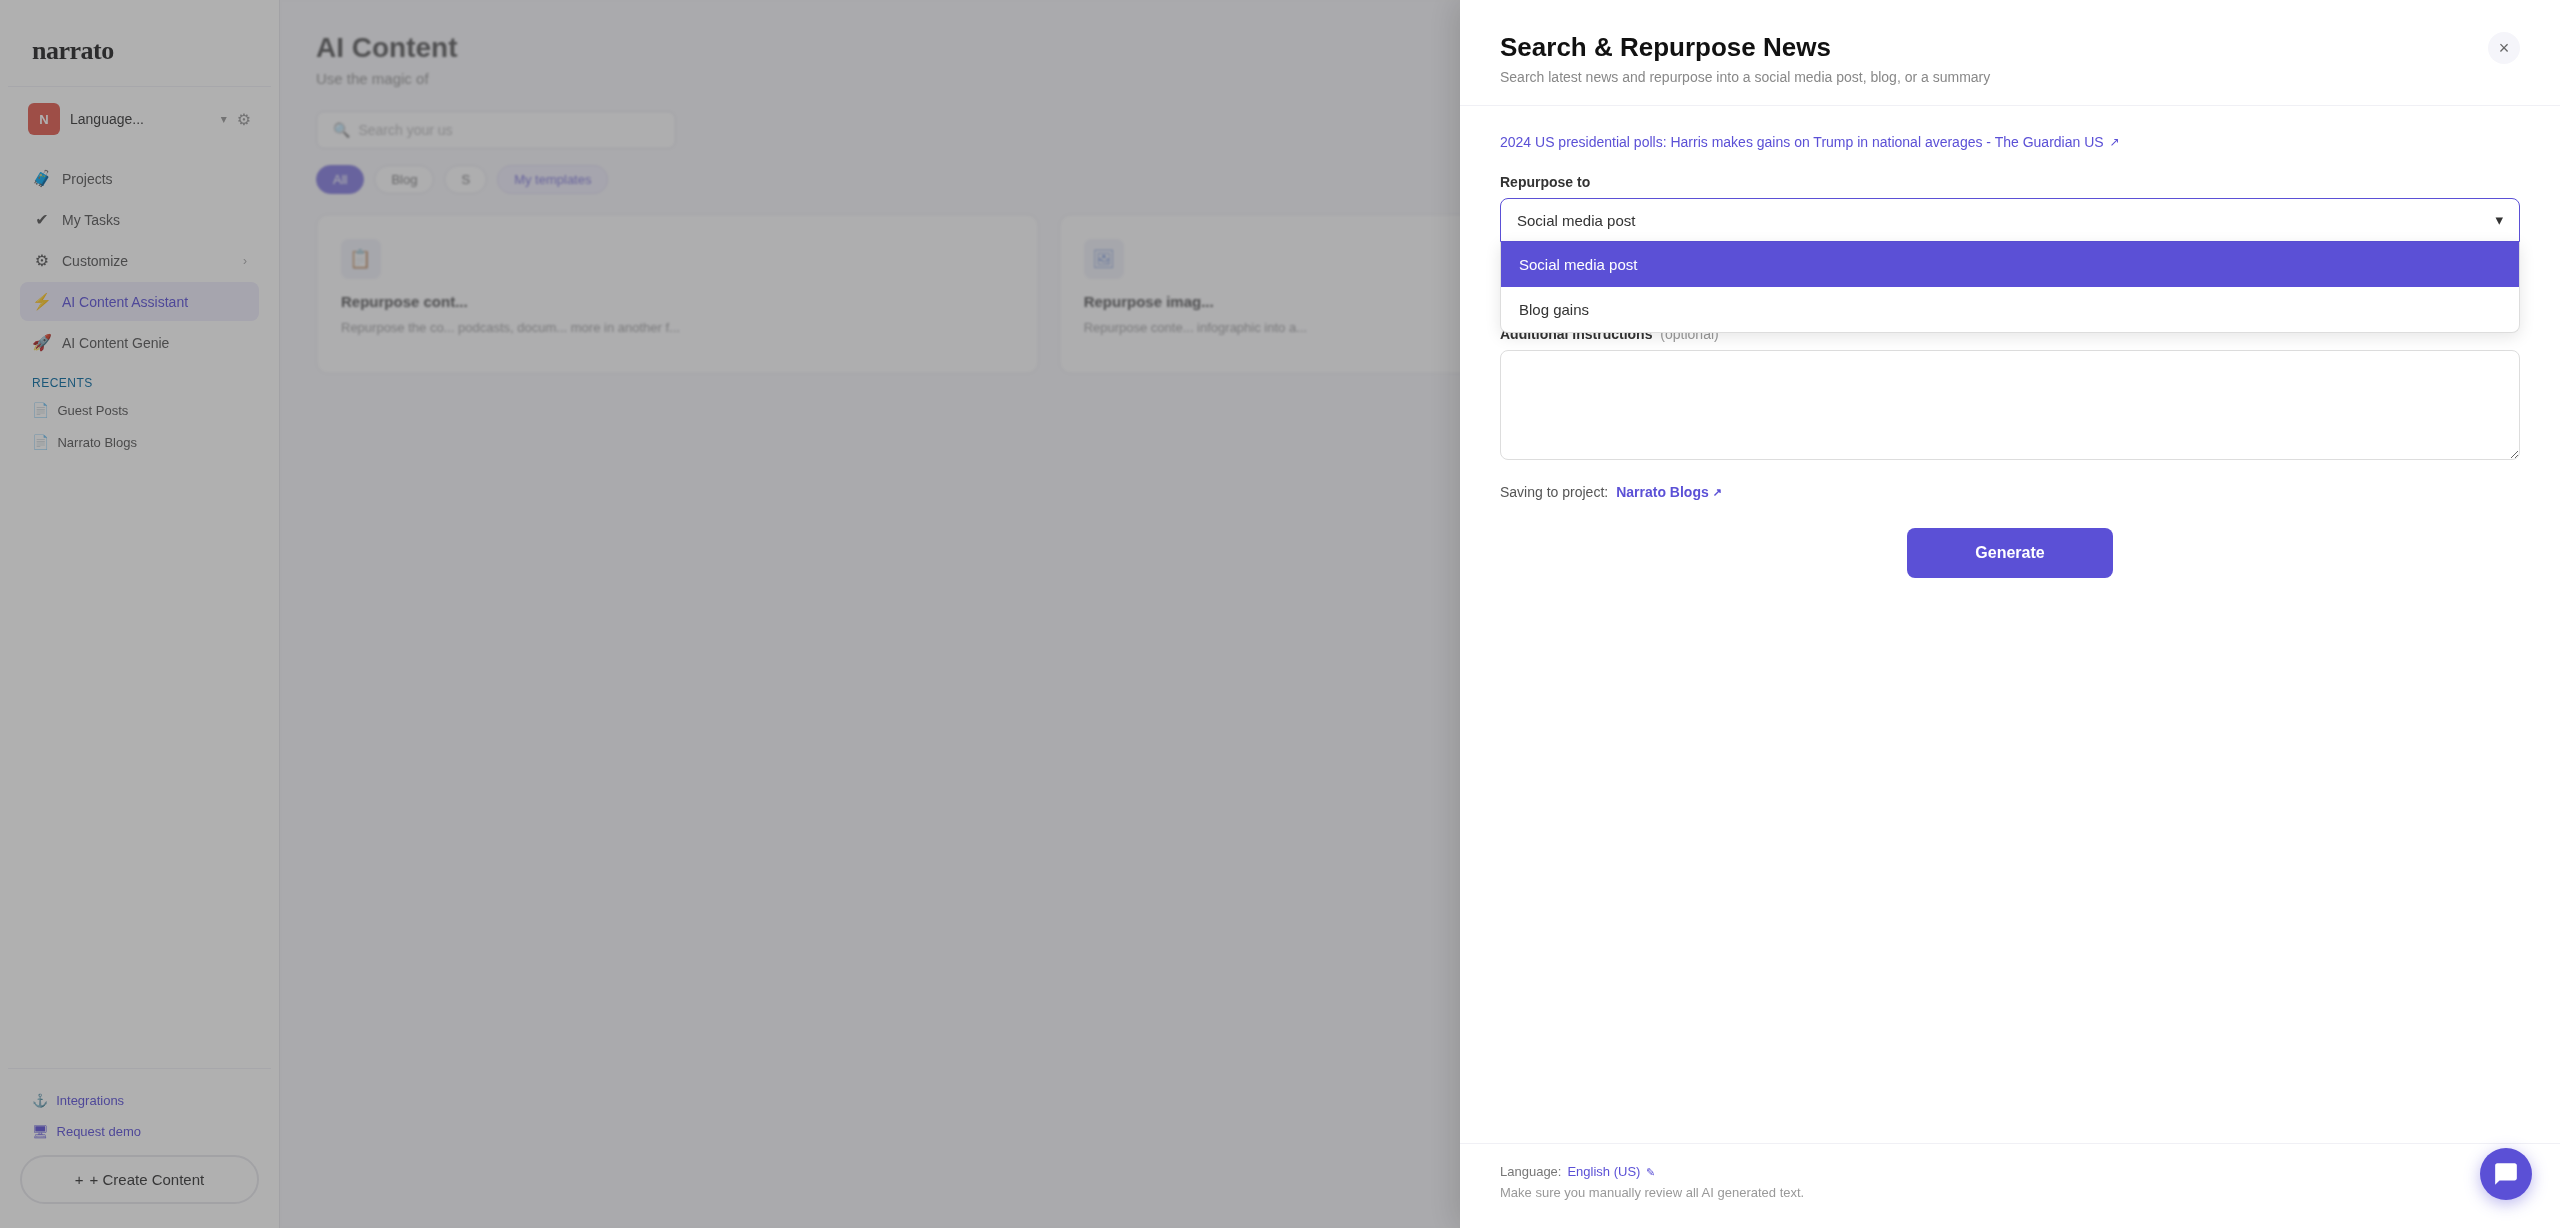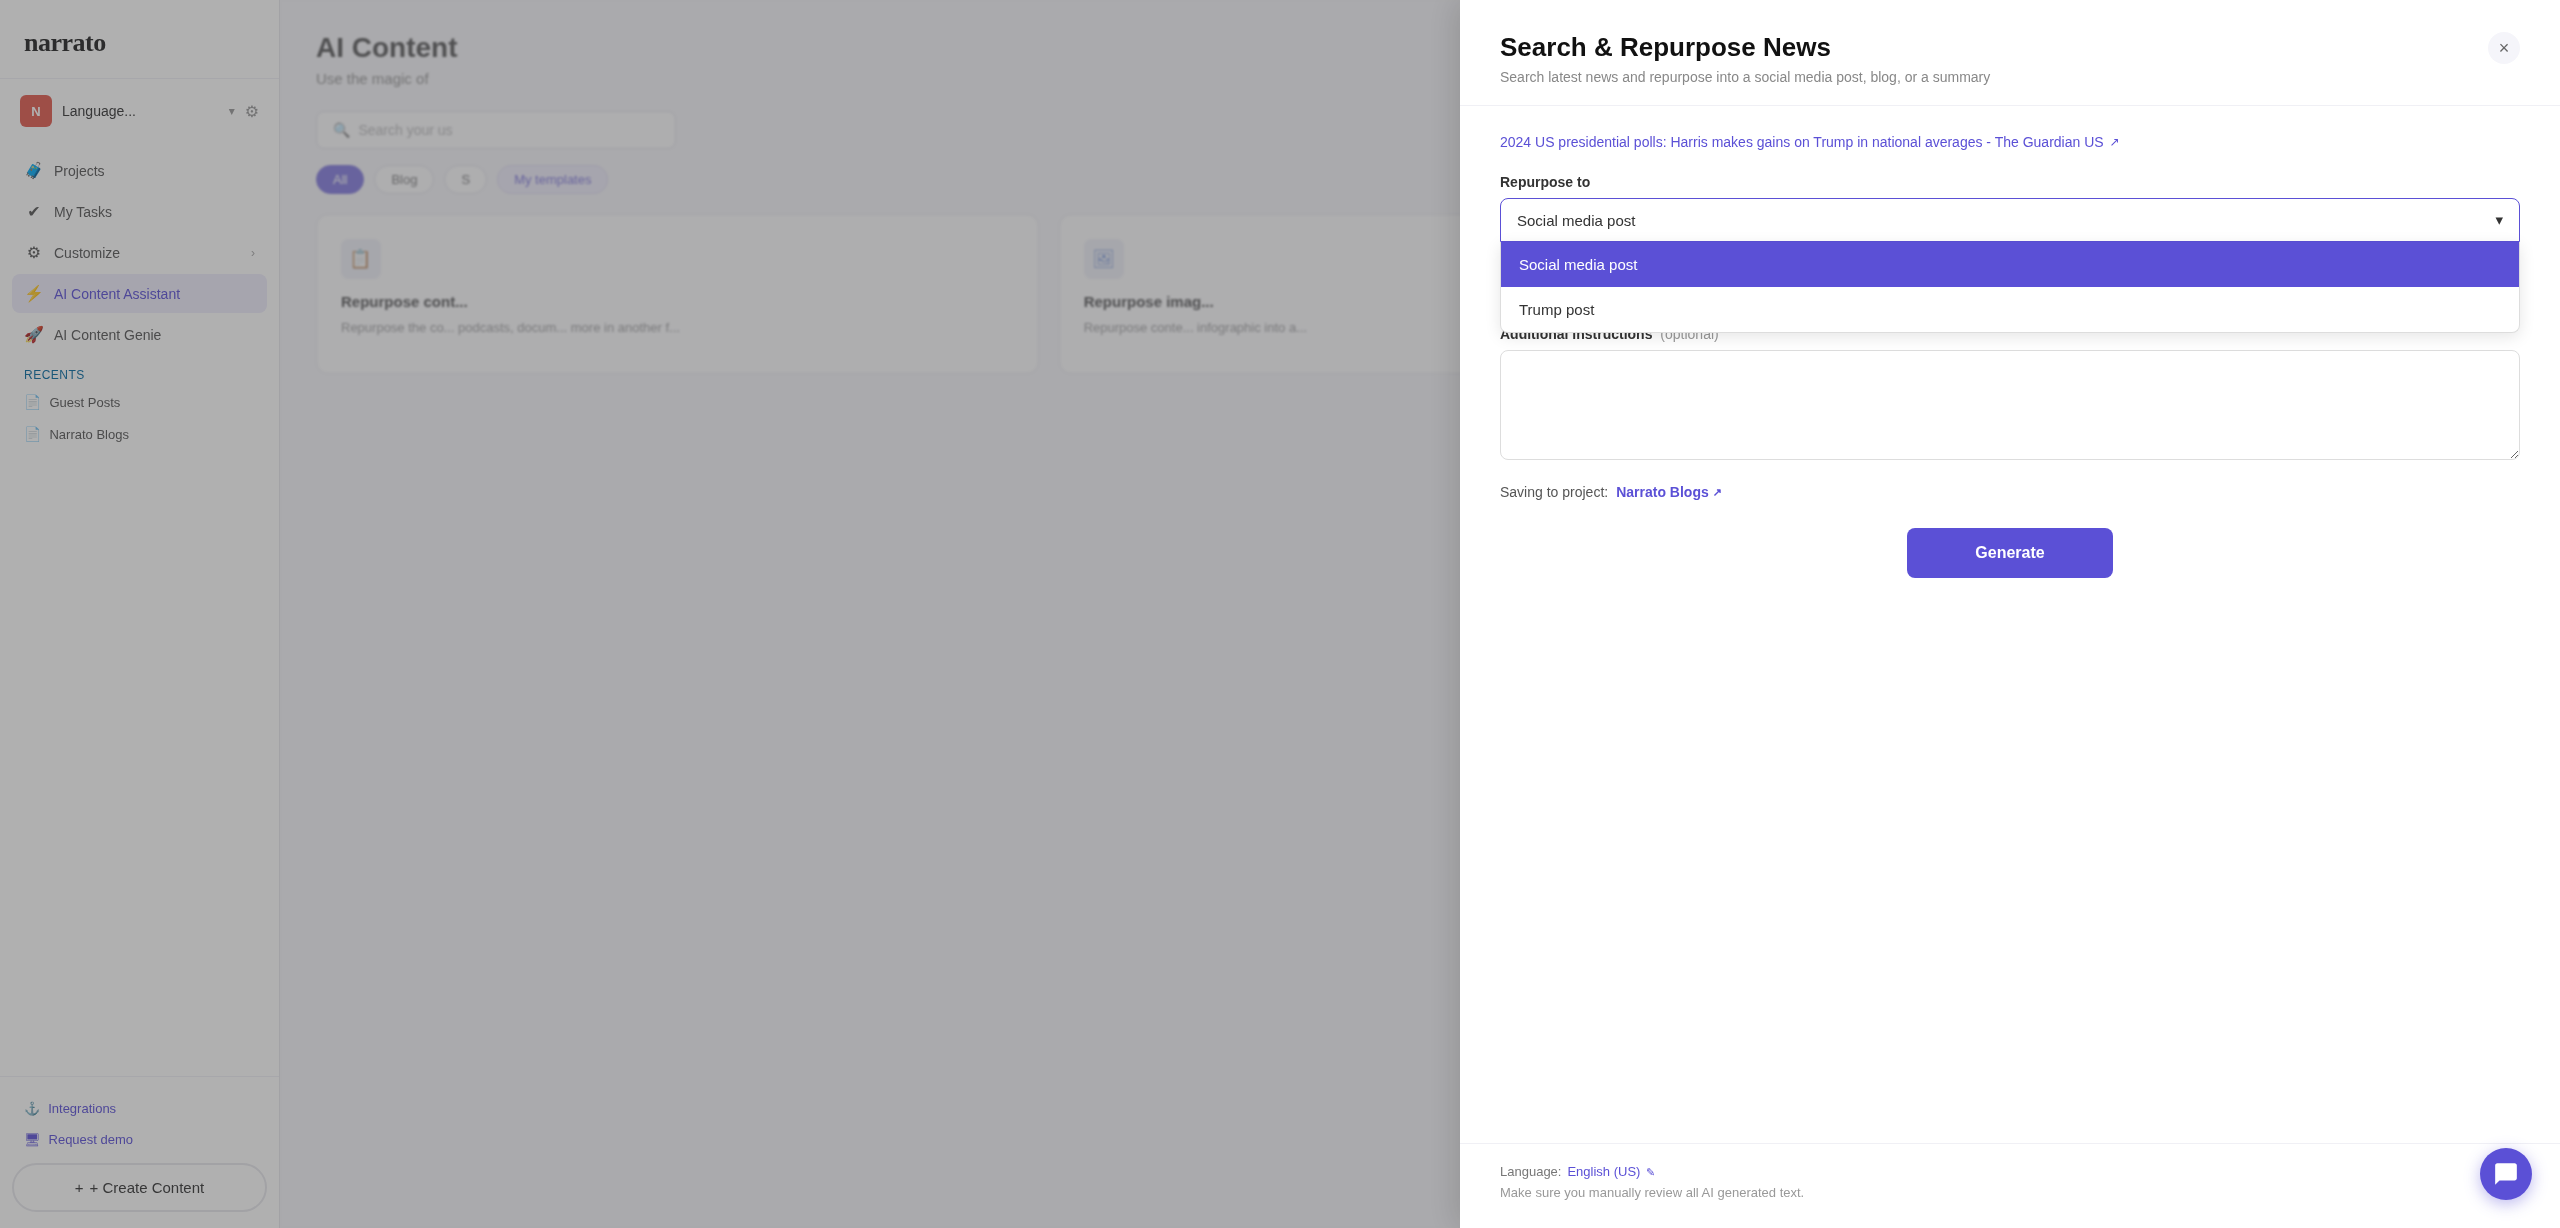--- a/index.html
+++ b/index.html
@@ -6,21 +6,21 @@
     body { font-family: -apple-system, BlinkMacSystemFont, 'Segoe UI', sans-serif; background: #f0f0f5; display: flex; width: 2560px; height: 1228px; overflow: hidden; }
 
     
     .sidebar {
       width: 280px;
       min-width: 280px;
       background: #fff;
       border-right: 1px solid #e8e8ec;
       display: flex;
       flex-direction: column;
-      padding: 0;
+      padding: 8px;
       position: relative;
       z-index: 1;
       filter: blur(0.5px);
       opacity: 0.85;
     }
     .sidebar-logo {
       padding: 28px 24px 20px;
       border-bottom: 1px solid #f0f0f5;
     }
     .logo-text {
@@ -332,21 +332,21 @@
 
     <div class="form-group">
       <label class="form-label">Repurpose to</label>
       <div class="select-wrapper">
         <div class="select-display open">
           <span>Social media post</span>
           <span>▾</span>
         </div>
         <div class="dropdown-menu">
           <div class="dropdown-item selected">Social media post</div>
-          <div class="dropdown-item">Trump post</div>
+          <div class="dropdown-item">Blog gains</div>
         </div>
       </div>
     </div>
 
     <div class="form-group">
       <div class="select-wrapper">
         <div class="select-display">
           <span>Friendly</span>
           <span>▾</span>
         </div>

